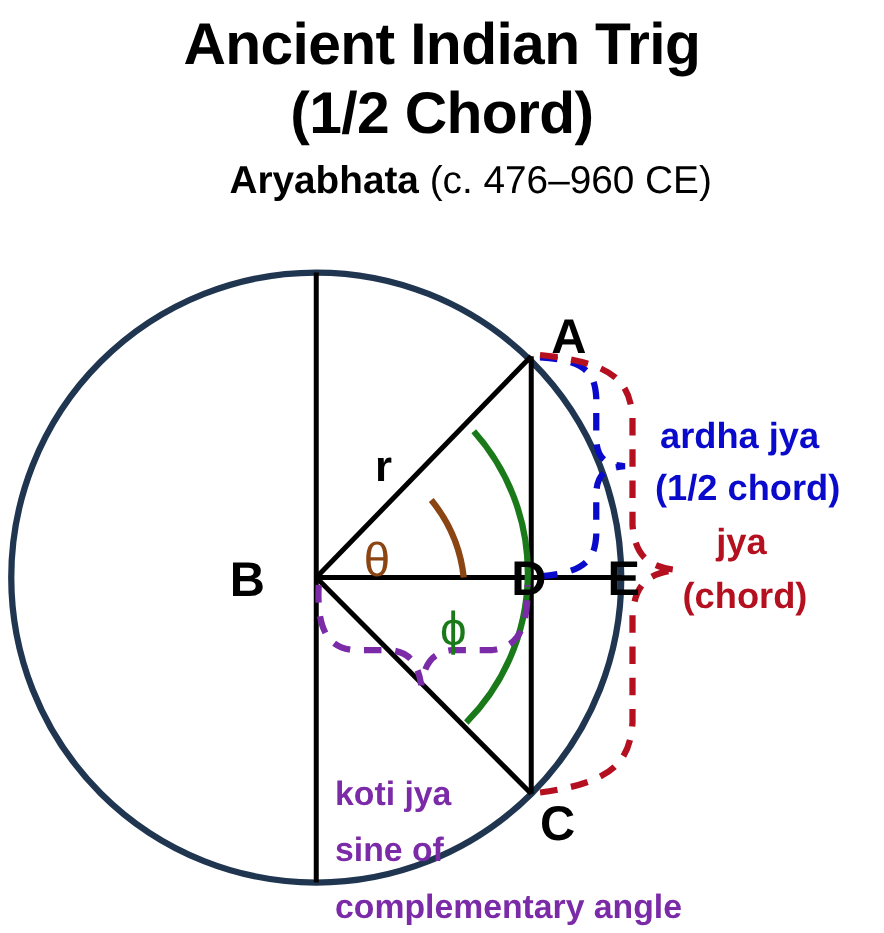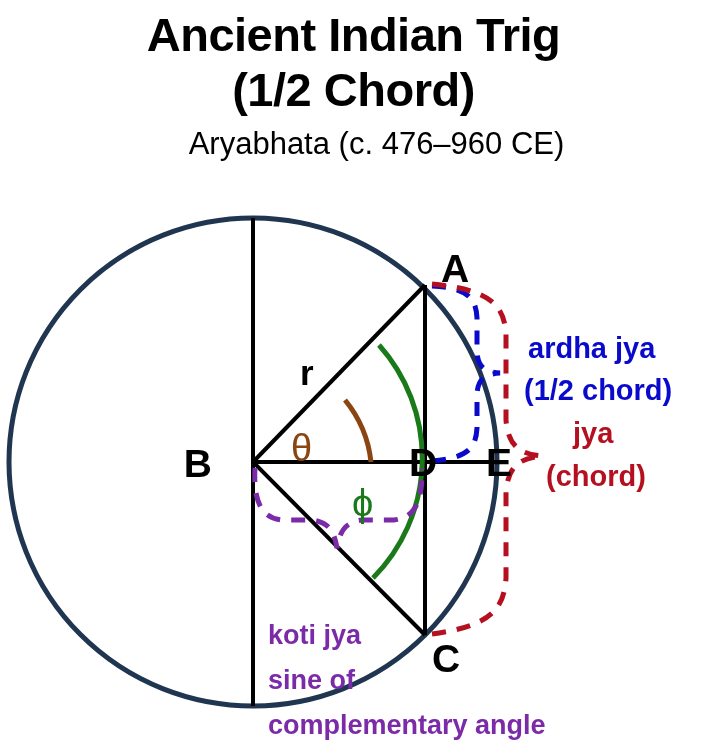--- a/index.html
+++ b/index.html
@@ -15,21 +15,21 @@
     position:absolute;left:0;top:8px;width:707px;text-align:center;
     pointer-events:none;
   }
   .title-line{
     font-size:47px;font-weight:bold;color:#000;line-height:1.16;
     letter-spacing:-0.5px;
   }
   .subtitle{
     margin-top:10px;font-size:31px;color:#000;line-height:1.1;
   }
-  .subtitle .nm{font-weight:normal;margin-left:46px;}
+  .subtitle .nm{font-weight:bold;margin-left:46px;}
   .subtitle .dt{font-weight:normal;}
   svg{position:absolute;left:0;top:0;}
   text{font-family:"Liberation Sans", sans-serif;}
   .ptlabel{font-size:39px;font-weight:bold;fill:#000;}
   .rlabel{font-size:35px;font-weight:bold;fill:#000;}
   .anglelabel{font-size:38px;}
   .lbl-blue{font-size:29px;font-weight:bold;fill:#0A0ACC;}
   .lbl-red{font-size:29px;font-weight:bold;fill:#B4101F;}
   .lbl-purple{font-size:27px;font-weight:bold;fill:#7B2AA8;}
 </style>

